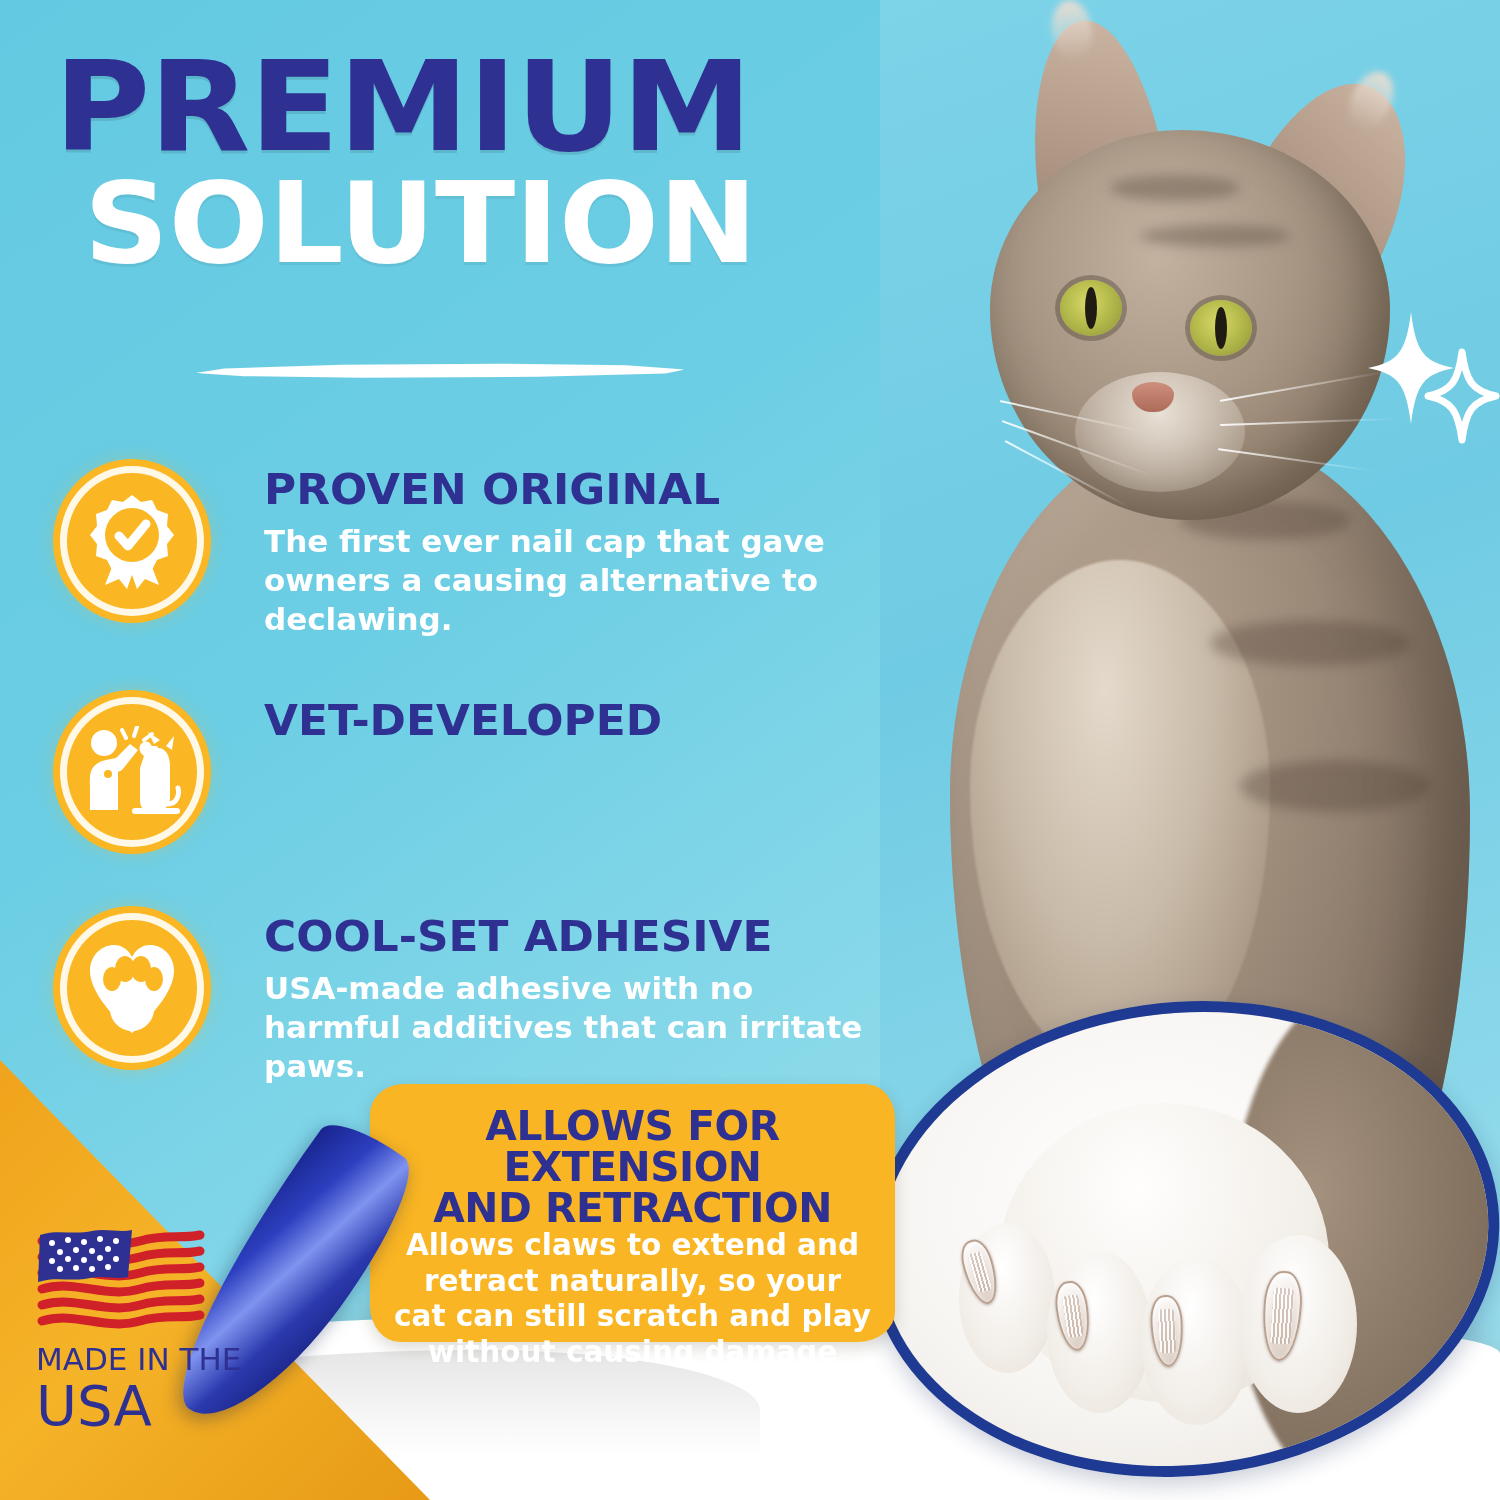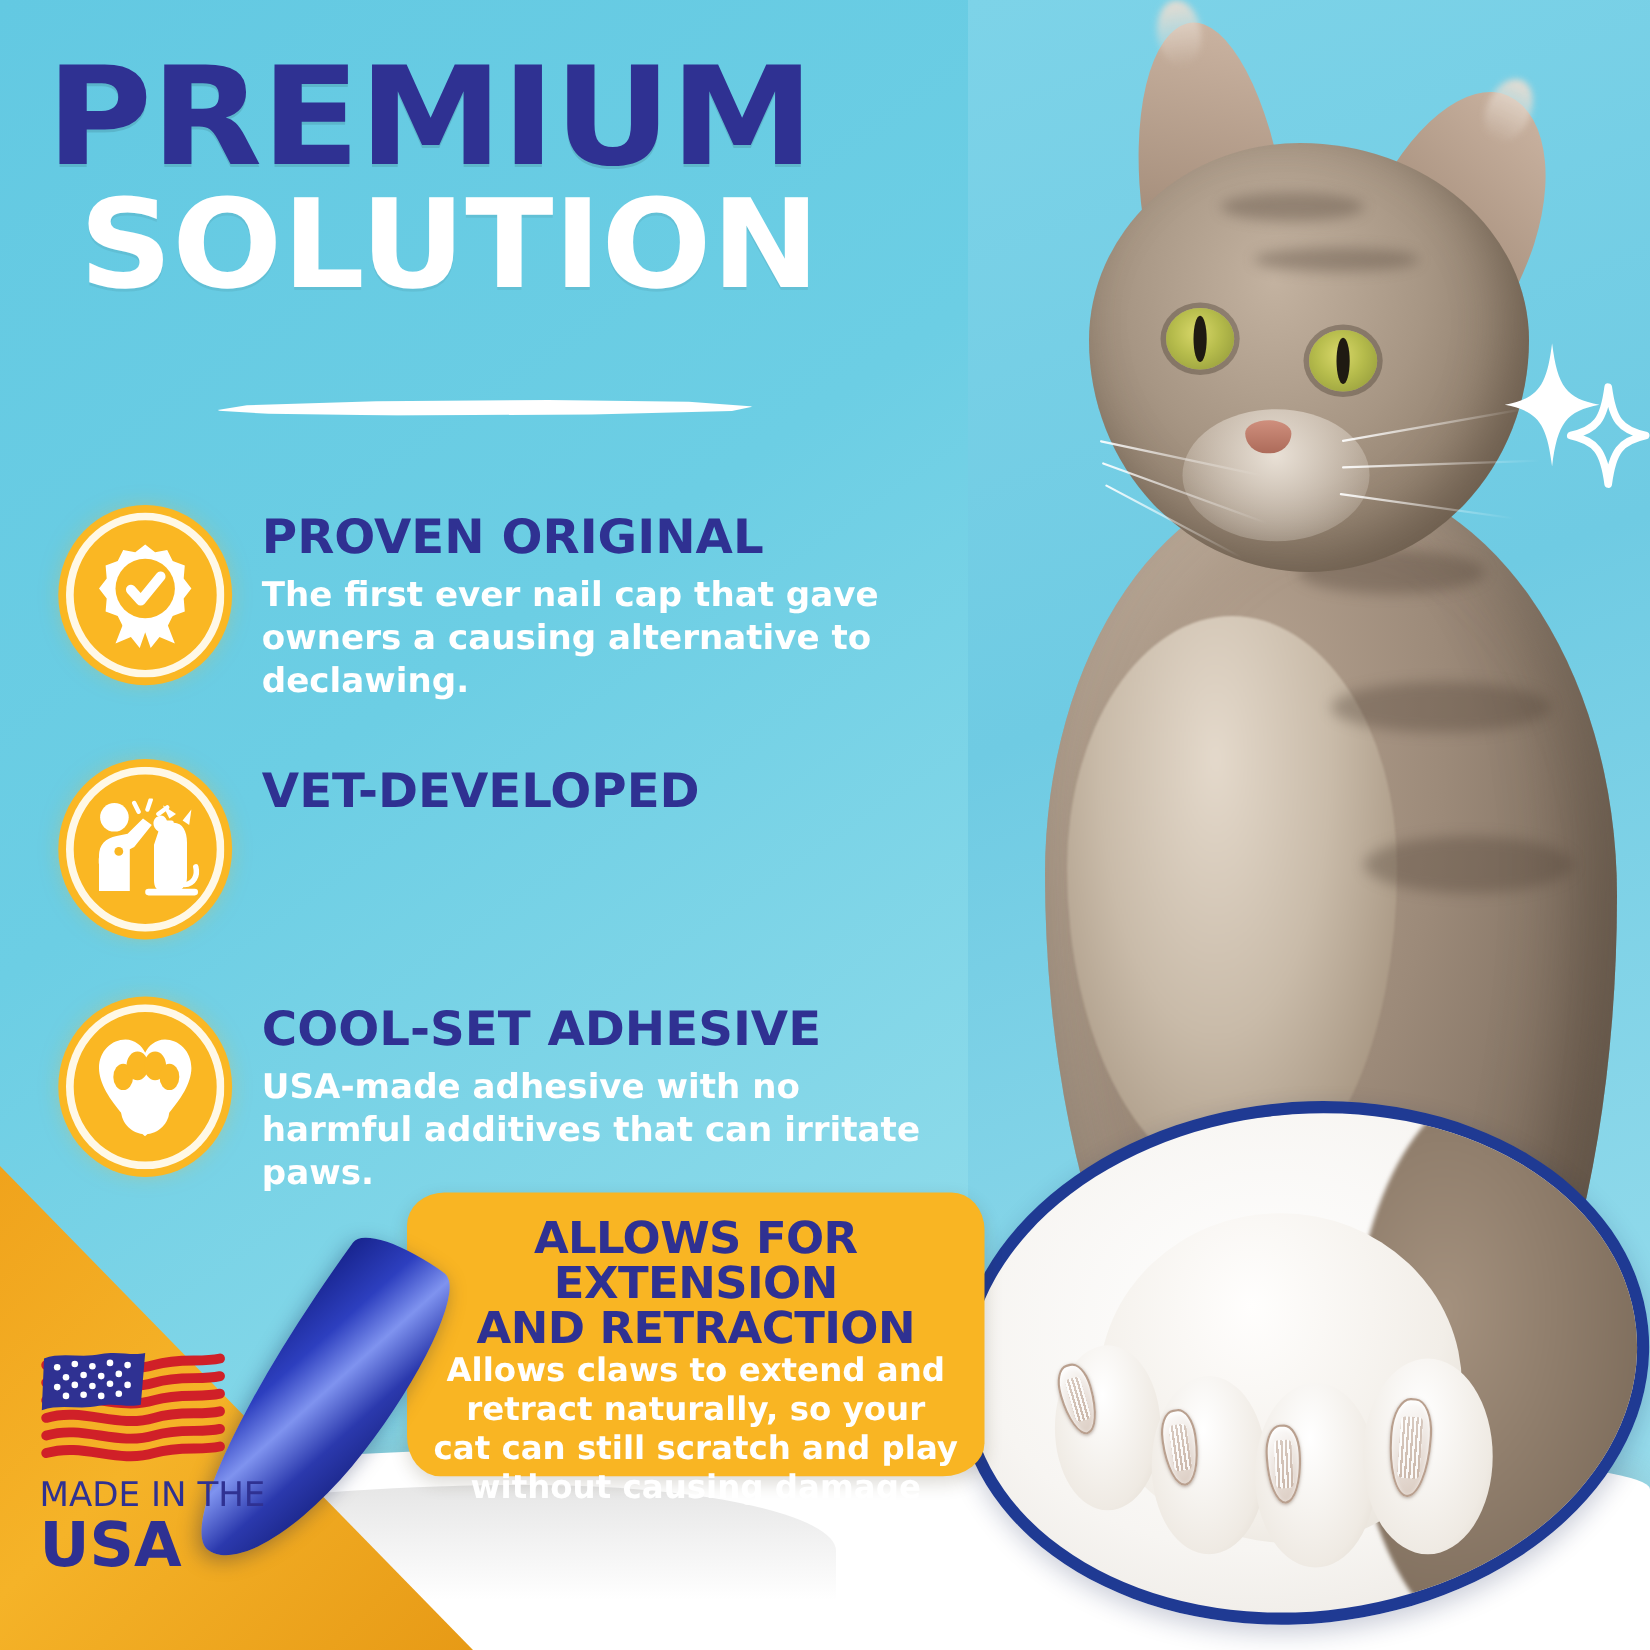--- a/index.html
+++ b/index.html
@@ -125,21 +125,21 @@
     border-radius: 60% 45% 0 0 / 58px 46px 0 0;
     box-shadow: 0 -10px 26px rgba(120,120,120,.18);
   }
   .floor-shade {
     position: absolute; left: 60px; bottom: 0; width: 700px; height: 150px;
     background: linear-gradient(180deg, rgba(205,205,205,.5), rgba(255,255,255,0) 70%);
     border-radius: 60% 40% 0 0 / 70px 60px 0 0;
   }
 
   
-  .title-wrap { position: absolute; left: 42px; top: 50px; width: 820px; }
+  .title-wrap { position: absolute; left: 54px; top: 50px; width: 820px; }
   .title-1 {
     font-family: "DejaVu Sans", sans-serif;
     font-weight: 700;
     font-size: 124px;
     line-height: .92;
     letter-spacing: -1px;
     color: #2f3192;
     text-shadow: 0 3px 0 rgba(0,0,0,.10);
     transform: scaleX(1.06);
     transform-origin: left center;
@@ -181,21 +181,21 @@
     width: 144px; height: 150px;
     background: #fab723;
     border-radius: 50%;
     box-shadow: 0 0 0 7px #fab723, inset 0 0 0 7px #fff8e6, 0 0 22px rgba(250,183,35,.55);
   }
   .icon-glyph {
     position: absolute; left: 8px; top: 4px;
     width: 144px; height: 150px;
     display: flex; align-items: center; justify-content: center;
   }
-  .feature-text { padding-top: 6px; }
+  .feature-text { padding-top: 6px; margin-left: 26px; }
   .feature-title {
     font-family: "DejaVu Sans", sans-serif;
     font-weight: 700;
     font-size: 43px;
     letter-spacing: 0px;
     color: #2f3192;
     line-height: 1.02;
     transform: scaleX(1.02);
     transform-origin: left center;
     margin-bottom: 10px;
@@ -310,21 +310,21 @@
     font-family: "DejaVu Sans", sans-serif;
     font-weight: 400;
     font-size: 31px;
     color: #2f3192;
     letter-spacing: 0px;
     margin-top: 10px;
     transform: scaleX(1.0);
   }
   .usa-line2 {
     font-family: "DejaVu Sans", sans-serif;
-    font-weight: 700;
+    font-weight: 400;
     font-size: 56px;
     line-height: .98;
     color: #2f3192;
     margin-top: 2px;
   }
 </style>
 </head>
 <body>
 
 <div id="canvas">

